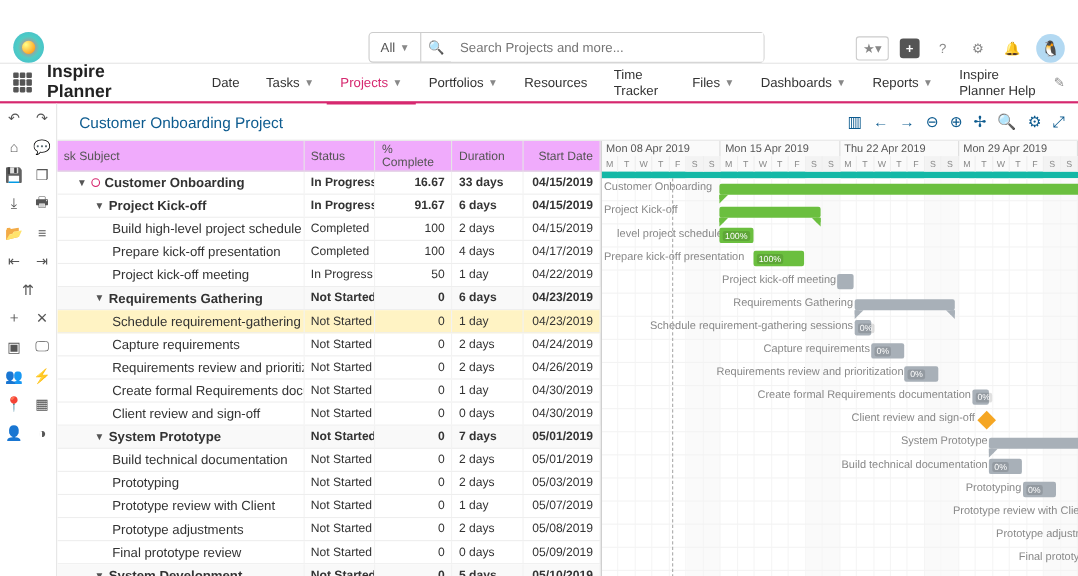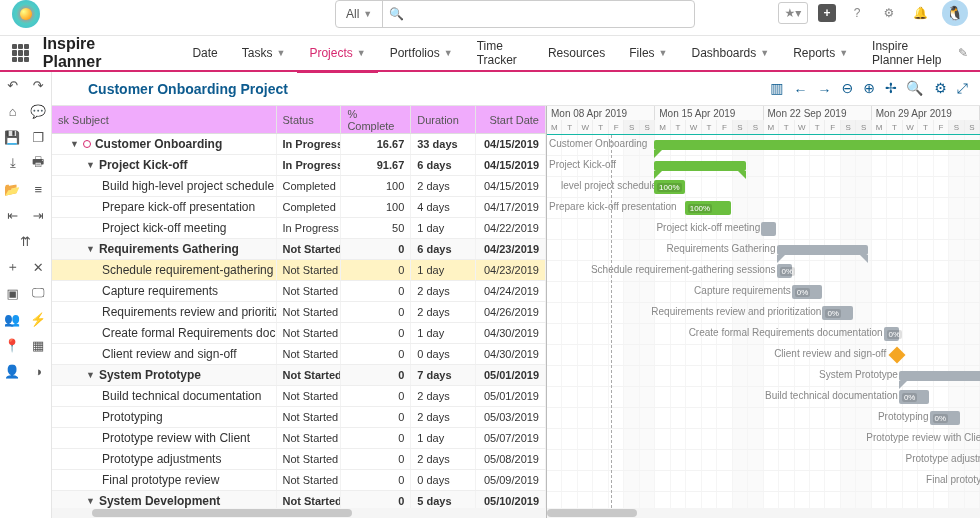--- a/index.html
+++ b/index.html
@@ -1,17 +1,17 @@
 <!DOCTYPE html>
 <html><head>
 <meta charset="utf-8">
 <style>
 *{margin:0;padding:0;box-sizing:border-box;font-family:-apple-system,BlinkMacSystemFont,"Segoe UI",Arial,sans-serif;font-size:12px}
 body{width:980px;height:524px;overflow:hidden;background:#fff;color:#333}
-.top-bar{height:36px;display:flex;align-items:flex-start;padding:0 12px;border-bottom:1px solid #e5e5e5}
+.top-bar{height:58px;display:flex;align-items:flex-end;padding:0 12px;border-bottom:1px solid #e5e5e5}
 .logo{width:28px;height:28px;background:radial-gradient(circle,#ff6b6b,#4ecdc4,#45b7d1);border-radius:50%;position:relative}
 .logo::after{content:'';position:absolute;top:50%;left:50%;transform:translate(-50%,-50%);width:12px;height:12px;background:radial-gradient(circle at 30% 30%,#ff8,#f80);border-radius:50%}
 .search-wrap{display:flex;align-items:center;margin-left:295px;border:1px solid #ccc;border-radius:4px;height:28px;width:360px}
 .search-filter{padding:0 10px;border-right:1px solid #ccc;height:100%;display:flex;align-items:center;cursor:pointer;color:#555;gap:4px}
 .search-input{flex:1;border:none;outline:none;padding:0 8px;height:100%;font-size:12px;color:#555}
 .search-icon{color:#888;margin:0 6px}
 .top-icons{margin-left:auto;display:flex;gap:10px;align-items:center;color:#888}
 .top-icons>*{cursor:pointer;display:flex;align-items:center;justify-content:center;width:22px;height:22px}
 .avatar{width:26px;height:26px;border-radius:50%;background:#b3d9f2;display:flex;align-items:center;justify-content:center;font-size:14px}
 .nav-bar{height:36px;display:flex;align-items:center;padding:0 12px;border-bottom:2px solid #d6286f}
@@ -22,41 +22,41 @@
 .nav-item.active{color:#d6286f}
 .nav-item.active::after{content:'';position:absolute;bottom:-2px;left:0;right:0;height:2px;background:#d6286f}
 .nav-edit{margin-left:auto;color:#888;cursor:pointer}
 .chev{font-size:9px;color:#888}
 .main{display:flex;height:calc(524px - 42px - 36px)}
 .sidebar{width:52px;border-right:1px solid #e5e5e5;display:flex;flex-direction:column}
 .sidebar-row{display:flex;height:26px}
 .sidebar-row>*{flex:1;display:flex;align-items:center;justify-content:center;cursor:pointer;color:#555;font-size:13px}
 .content{flex:1;display:flex;flex-direction:column;overflow:hidden}
 .title-bar{height:34px;display:flex;align-items:center;padding:0 12px;border-bottom:1px solid #e5e5e5}
-.title-bar .title{color:#0d5b8f;font-weight:700;font-size:14px;margin-left:24px}
+.title-bar .title{color:#0d5b8f;font-weight:400;font-size:14px;margin-left:8px}
 .title-tools{margin-left:auto;display:flex;gap:10px;color:#0d5b8f}
 .title-tools>*{cursor:pointer;font-size:14px}
 .split{flex:1;display:flex;overflow:hidden}
 .grid{width:495px;display:flex;flex-direction:column;border-right:1px solid #bbb;overflow:hidden}
 .grid-head{display:flex;height:28px;border-bottom:1px solid #ddd;background:#f0abfc}
 .grid-head>div{display:flex;align-items:center;padding:0 6px;color:#555;font-size:11px;border-right:1px solid #e5e5e5}
 .col-task{width:225px}.col-status{width:65px}.col-pct{width:70px;justify-content:flex-end}.col-dur{width:65px}.col-start{width:70px;justify-content:flex-end}
 .grid-body{flex:1;overflow:hidden}
 .grid-row{display:flex;height:21px;align-items:center;border-bottom:1px solid #eee}
 .grid-row>div{padding:0 6px;border-right:1px solid #f2f2f2;display:flex;align-items:center;height:100%;font-size:11px;color:#333;white-space:nowrap;overflow:hidden}
 .grid-row.bold>div{font-weight:600}
 .grid-row.hl{background:#fff3c4}
 .grid-row.section{background:#f9f9f9}
 .task-cell{width:225px}
 .indent1{padding-left:18px!important}.indent2{padding-left:34px!important}.indent3{padding-left:50px!important}
 .caret{margin-right:4px;color:#555;cursor:pointer;font-size:9px}
 .dot{width:8px;height:8px;border-radius:50%;border:1px solid #d6286f;margin-right:4px;flex-shrink:0}
 .status-done{color:#5cb85c}
 .gantt{flex:1;display:flex;flex-direction:column;overflow:hidden;position:relative}
-.gantt-head{border-bottom:1px solid #14b8a6;background:#fafafa}
+.gantt-head{border-bottom:6px solid #14b8a6;background:#fafafa}
 .gantt-weeks{display:flex;height:14px}
 .gantt-weeks>div{flex:1;border-right:1px solid #ddd;display:flex;align-items:center;padding-left:4px;font-size:10px;color:#555}
 .gantt-days{display:flex;height:14px}
 .gantt-days>div{flex:1;border-right:1px solid #eee;display:flex;align-items:center;justify-content:center;font-size:8px;color:#888}
 .gantt-days .wknd{background:#f3f3f3}
 .gantt-body{flex:1;position:relative;overflow:hidden}
 .gantt-bg{position:absolute;inset:0;display:flex}
 .gantt-bg>div{flex:1;border-right:1px solid #f5f5f5}
 .gantt-bg .wknd{background:#fafafa}
 .today-line{position:absolute;top:0;bottom:0;left:64px;border-left:1.5px dashed #aaa;z-index:2}
@@ -82,20 +82,21 @@
 <body>
 
 <div class="top-bar">
   <div class="logo"></div>
   <div class="search-wrap">
     <div class="search-filter">
       <span>All</span>
       <span class="chev">▼</span>
     </div>
     <span class="search-icon">🔍</span>
+    <input class="search-input" placeholder="Search Projects and more..." style="">
   </div>
   <div class="top-icons">
     <span style="border:1px solid #ccc;border-radius:3px;width:30px">★▾</span>
     <span style="background:#555;color:#fff;border-radius:3px;width:18px;height:18px;font-weight:bold">+</span>
     <span>?</span>
     <span>⚙</span>
     <span>🔔</span>
     <span class="avatar">🐧</span>
   </div>
 </div>
@@ -123,24 +124,24 @@
       </div>
       <div class="nav-item active">
         <span>Projects</span>
         <span class="chev">▼</span>
       </div>
       <div class="nav-item">
         <span>Portfolios</span>
         <span class="chev">▼</span>
       </div>
       <div class="nav-item">
+        <span>Resources</span>
+      </div>
+      <div class="nav-item">
         <span>Time Tracker</span>
-      </div>
-      <div class="nav-item">
-        <span>Resources</span>
       </div>
       <div class="nav-item">
         <span>Files</span>
         <span class="chev">▼</span>
       </div>
       <div class="nav-item">
         <span>Dashboards</span>
         <span class="chev">▼</span>
       </div>
       <div class="nav-item">
@@ -404,21 +405,21 @@
         <div class="scroll-h">
             <div class="scroll-thumb" style="left:40px;width:260px"></div>
           </div>
       </div>
 
       <div class="gantt">
         <div class="gantt-head">
           <div class="gantt-weeks" id="gantt-weeks">
               <div>Mon 08 Apr 2019</div>
               <div>Mon 15 Apr 2019</div>
-              <div>Mon 22 Sep 2019</div>
+              <div>Thu 22 Apr 2019</div>
               <div>Mon 29 Apr 2019</div>
             </div>
           <div class="gantt-days" id="gantt-days">
               <div>M</div>
               <div>T</div>
               <div>W</div>
               <div>T</div>
               <div>F</div>
               <div class="wknd">S</div>
               <div class="wknd">S</div>

